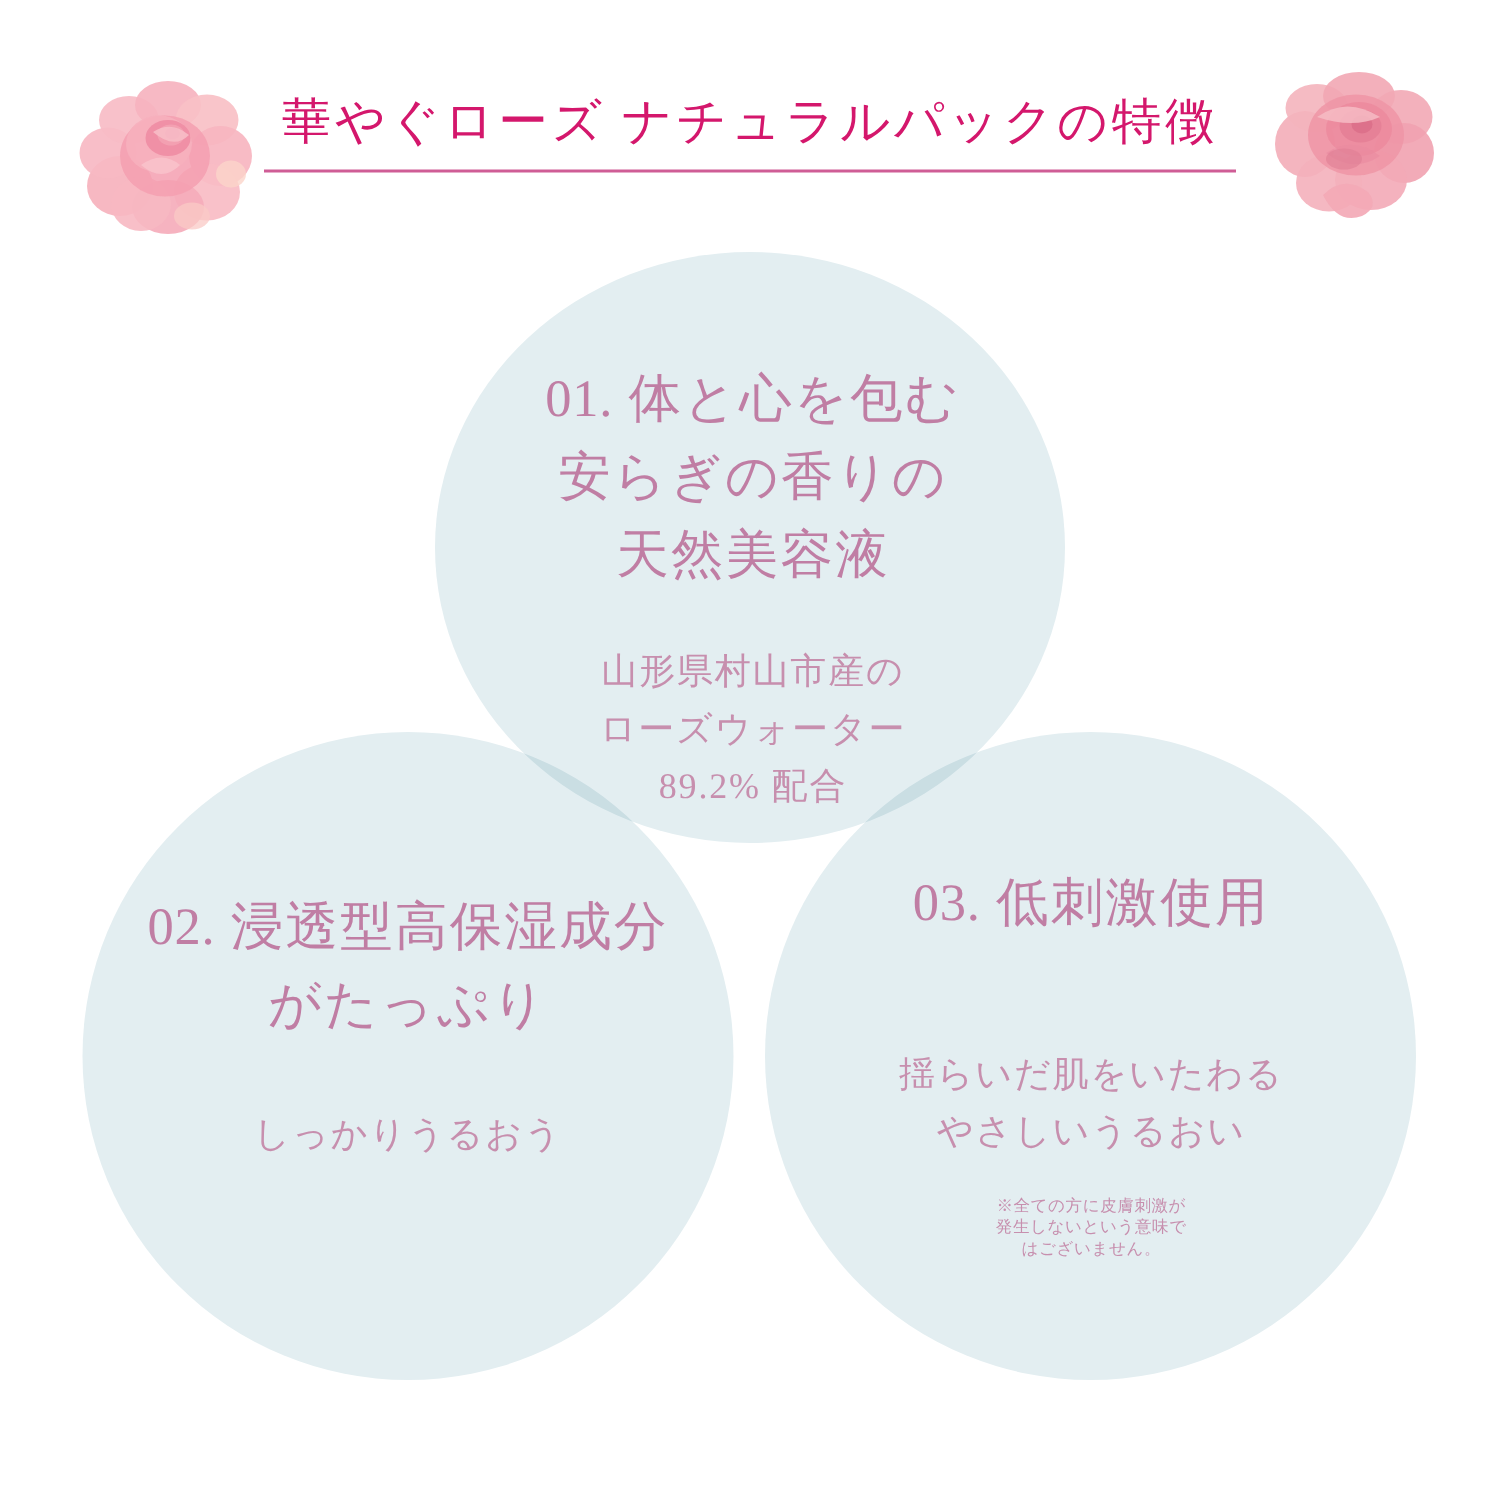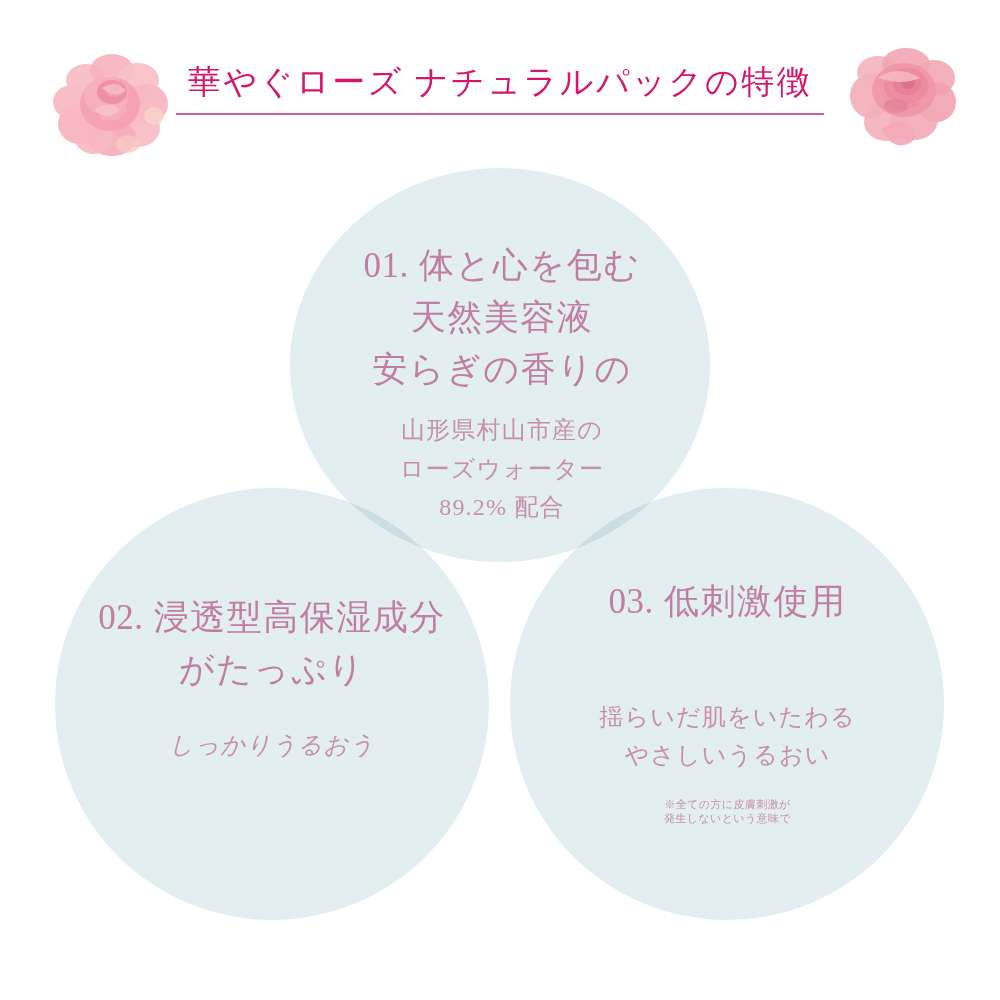--- a/index.html
+++ b/index.html
@@ -109,24 +109,24 @@
     font-family: "Liberation Serif", "DejaVu Serif", serif;
     font-size: 11px;
     line-height: 1.35;
     letter-spacing: 0.4px;
     color: #c78fae;
     white-space: nowrap;
   }
 
   
   .block-1 { left: 252px; top: 240px; width: 500px; }
-  .block-1 .sub { margin-top: 16px; }
+  .block-1 .sub { margin-top: 34px; }
 
   .block-2 { left: 22px;  top: 592px; width: 500px; }
-  .block-2 .sub { margin-top: 30px; font-style: italic; }
+  .block-2 .sub { margin-top: 42px; }
 
   .block-3 { left: 505px; top: 576px; width: 445px; }
   .block-3 .sub { margin-top: 70px; }
   .block-3 .note { margin-top: 22px; }
 </style>
 </head>
 <body>
 
 <div id="stage">
 
@@ -188,22 +188,22 @@
     <div class="circle circle-2"></div>
     <div class="circle circle-3"></div>
   </div>
 
   <div class="block block-1">
     <div class="head">
       <div>
         <span class="num">01.</span>
         <span>体と心を包む</span>
       </div>
+      <div>安らぎの香りの</div>
       <div>天然美容液</div>
-      <div>安らぎの香りの</div>
     </div>
     <div class="sub">
       <div>山形県村山市産の</div>
       <div>ローズウォーター</div>
       <div>89.2% 配合</div>
     </div>
   </div>
 
   <div class="block block-2">
     <div class="head">
@@ -225,16 +225,17 @@
         <span>低刺激使用</span>
       </div>
     </div>
     <div class="sub">
       <div>揺らいだ肌をいたわる</div>
       <div>やさしいうるおい</div>
     </div>
     <div class="note">
       <div>※全ての方に皮膚刺激が</div>
       <div>発生しないという意味で</div>
+      <div>はございません。</div>
     </div>
   </div>
 
 </div>
 
 </body></html>

